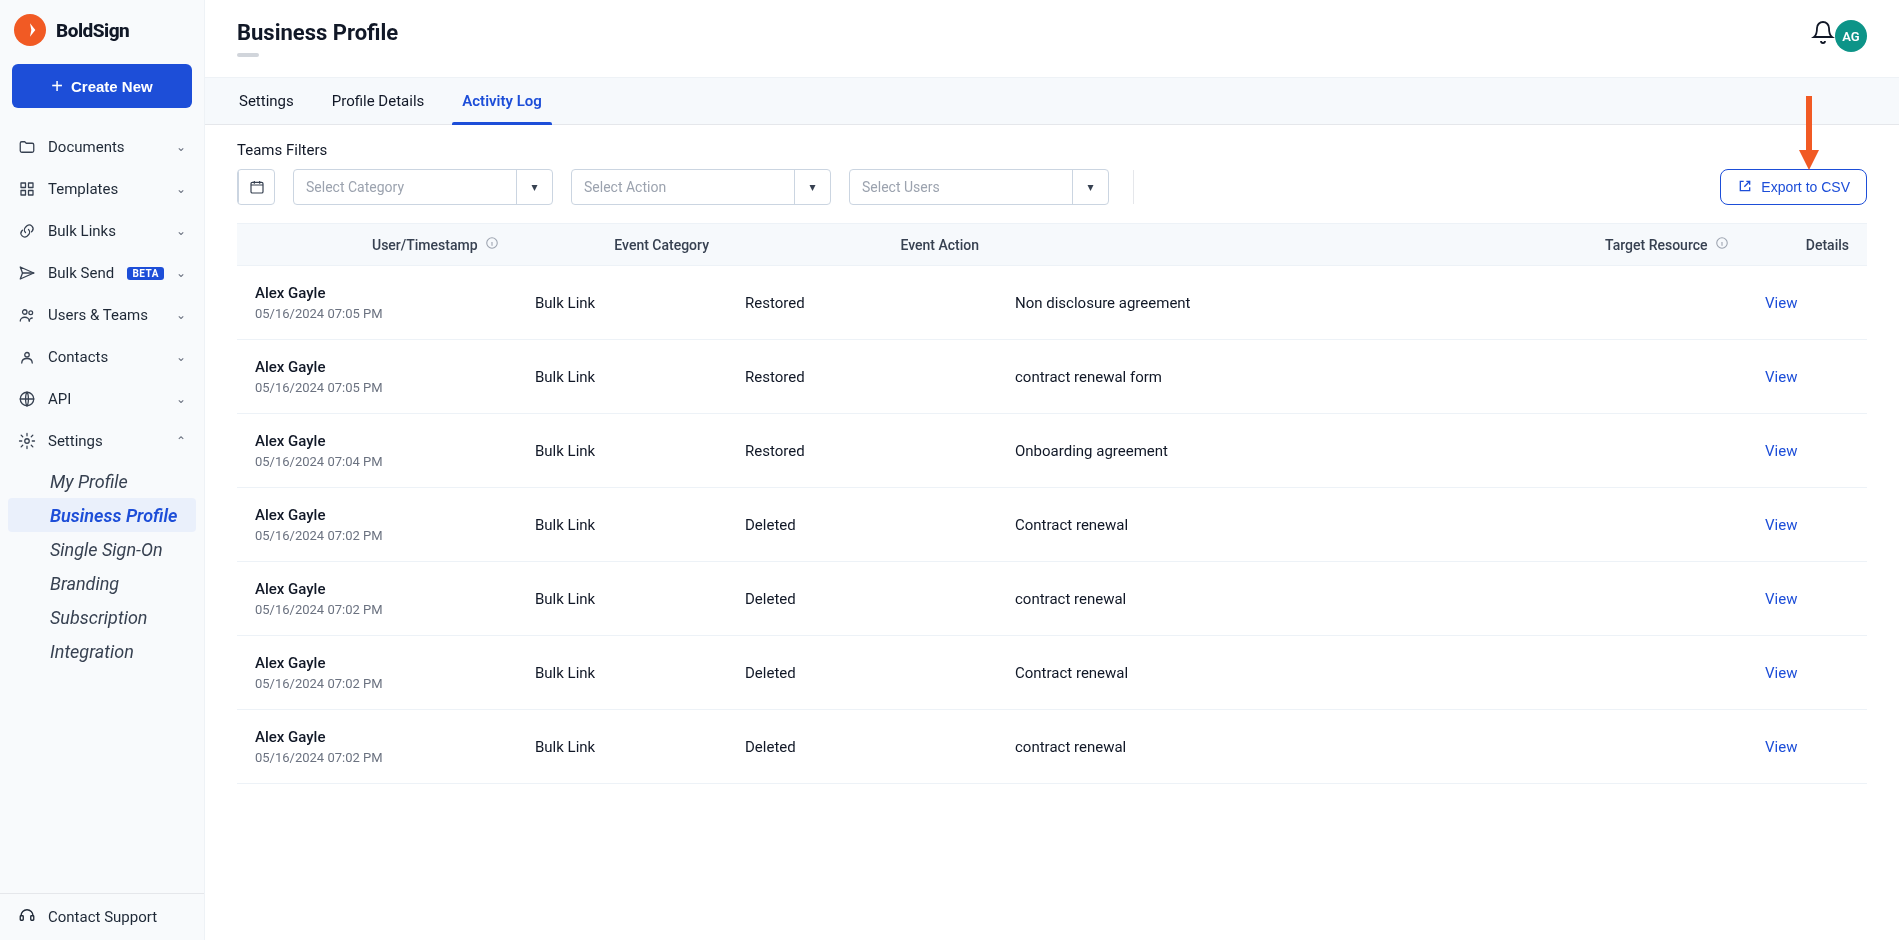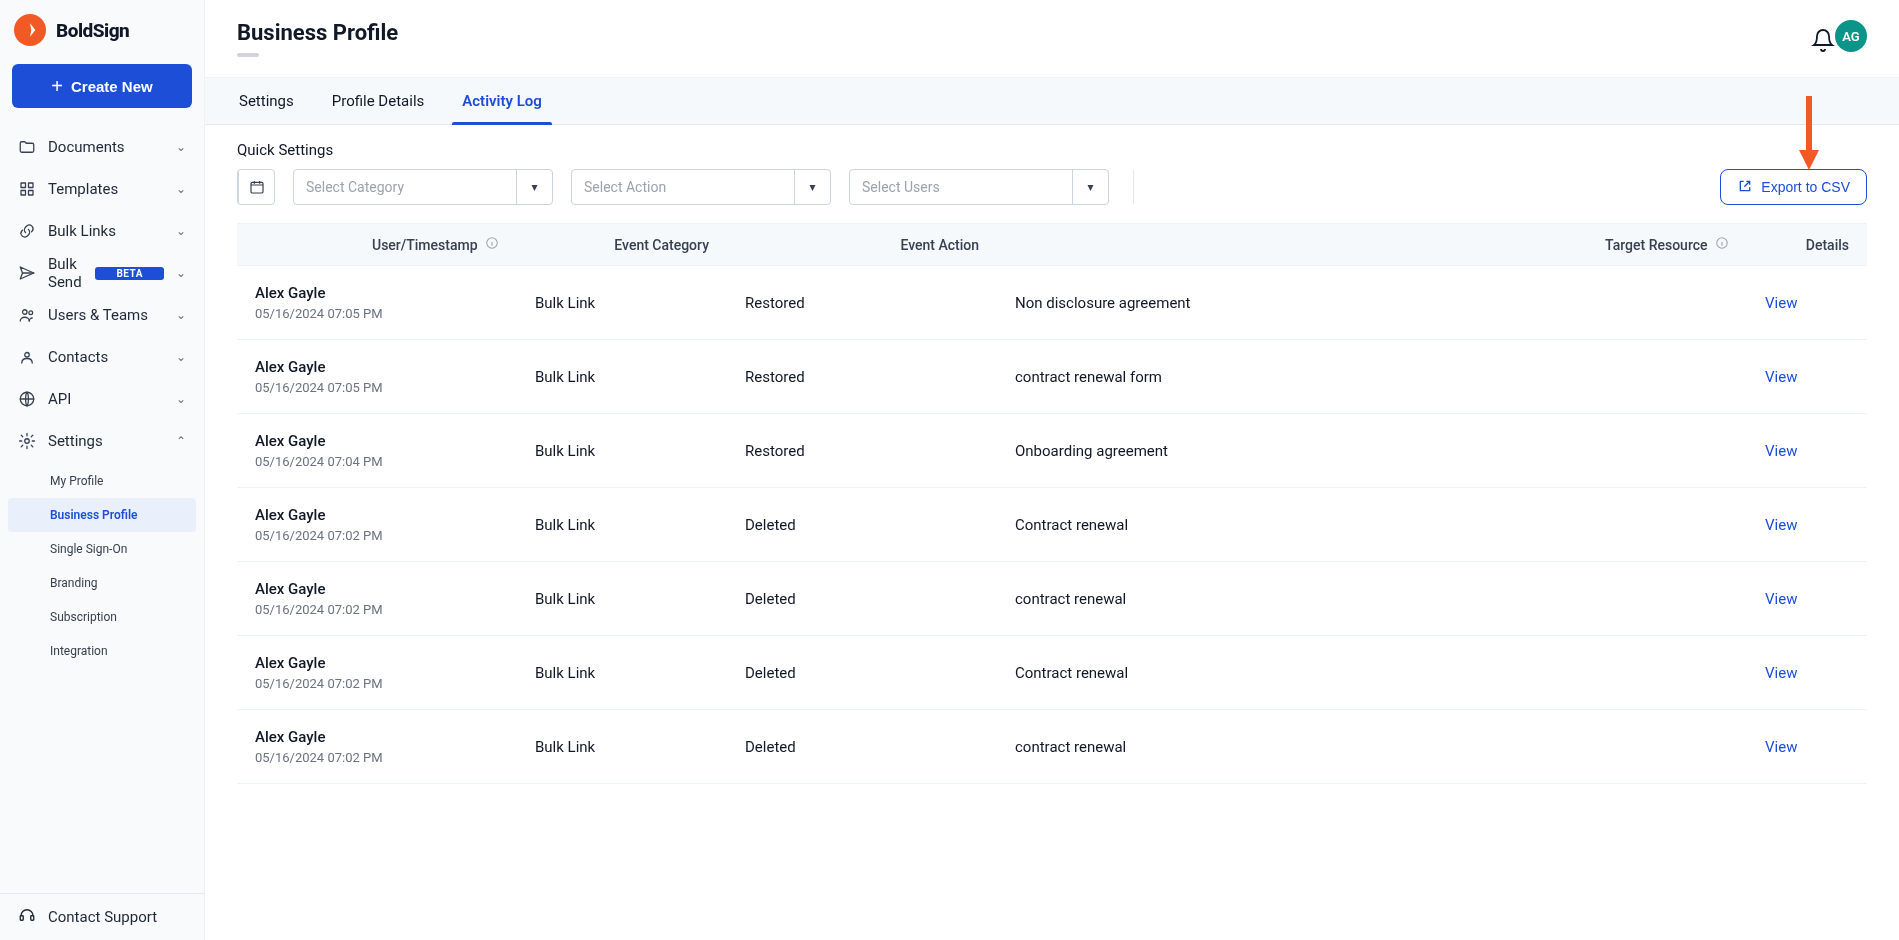--- a/index.html
+++ b/index.html
@@ -11,32 +11,32 @@
   .logo-row { display: flex; align-items: center; gap: 10px; padding: 0 14px 18px 14px; }
   .logo-mark { width: 32px; height: 32px; border-radius: 50%; background: #f15a24; display: flex; align-items: center; justify-content: center; }
   .logo-text { font-size: 19px; font-weight: 800; letter-spacing: -0.5px; }
   .create-btn { margin: 0 12px 18px 12px; height: 44px; background: #1d4ed8; color: #fff; border: none; border-radius: 6px; font-size: 15px; font-weight: 600; display: flex; align-items: center; justify-content: center; gap: 8px; cursor: pointer; }
   .create-btn .plus { font-size: 20px; font-weight: 400; line-height: 1; }
   .nav { flex: 1; overflow-y: auto; padding: 0 8px; }
   .nav-item { display: flex; align-items: center; height: 42px; padding: 0 10px; border-radius: 4px; cursor: pointer; color: #1f2937; font-size: 15px; gap: 12px; position: relative; }
   .nav-item .icon-slot { width: 18px; height: 18px; display: flex; align-items: center; justify-content: center; color: #374151; }
   .nav-item .label { flex: 1; }
   .nav-item .chev { color: #6b7280; font-size: 12px; }
-  .badge-beta { background: #1d4ed8; color: #fff; font-size: 10px; font-weight: 700; padding: 1px 21px; border-radius: 3px; letter-spacing: 0.5px; }
+  .badge-beta { background: #1d4ed8; color: #fff; font-size: 10px; font-weight: 700; padding: 1px 5px; border-radius: 3px; letter-spacing: 0.5px; }
   .nav-sub { margin-top: 2px; }
-  .nav-sub-item { display: flex; align-items: center; height: 34px; padding-left: 42px; font-size: 12px; color: #374151; cursor: pointer; border-radius: 4px; }
+  .nav-sub-item { display: flex; align-items: center; height: 34px; padding-left: 42px; font-size: 18px; color: #374151; cursor: pointer; border-radius: 4px; font-style: italic; }
   .nav-sub-item.active { color: #1d4ed8; font-weight: 600; background: #eaf0fb; }
   .sidebar-footer { border-top: 1px solid #e5e7eb; padding: 12px 18px; display: flex; align-items: center; gap: 12px; color: #1f2937; font-size: 15px; cursor: pointer; }
   
   
   .main { flex: 1; display: flex; flex-direction: column; position: relative; }
   .topbar { display: flex; align-items: flex-start; justify-content: space-between; padding: 20px 32px 0 32px; }
   .page-title { font-size: 22px; font-weight: 700; }
   .title-underline { width: 22px; height: 4px; background: #d1d5db; border-radius: 2px; margin-top: 8px; }
-  .topbar-right { display: flex; align-items: flex-end; }
+  .topbar-right { display: flex; align-items: flex-start; }
   .bell { width: 24px; height: 24px; color: #111827; cursor: pointer; }
   .avatar { width: 32px; height: 32px; border-radius: 50%; background: #0d9488; color: #fff; font-size: 13px; font-weight: 600; display: flex; align-items: center; justify-content: center; cursor: pointer; }
   
   .tabbar { background: #f6f9fc; border-top: 1px solid #eef2f6; border-bottom: 1px solid #e5e7eb; margin-top: 20px; display: flex; gap: 34px; padding: 0 32px; }
   .tab { padding: 14px 2px; font-size: 15px; color: #111827; cursor: pointer; position: relative; }
   .tab.active { color: #1d4ed8; font-weight: 600; }
   .tab.active::after { content: ''; position: absolute; left: -8px; right: -8px; bottom: -1px; height: 3px; background: #1d4ed8; border-radius: 2px 2px 0 0; }
   
   .filters-row { padding: 16px 32px 0 32px; }
   .filters-label { font-size: 15px; color: #111827; margin-bottom: 10px; }
@@ -212,21 +212,21 @@
       </div>
     </div>
 
     <div class="tabbar" id="tabbar">
         <div class="tab">Settings</div>
         <div class="tab">Profile Details</div>
         <div class="tab active">Activity Log</div>
       </div>
 
     <div class="filters-row">
-      <div class="filters-label">Quick Settings</div>
+      <div class="filters-label">Teams Filters</div>
       <div class="filters">
         <div class="input-group">
           <div class="addon">
             <svg width="16" height="16" viewBox="0 0 24 24" fill="none" stroke="currentColor" stroke-width="1.8">
                 <rect x="3" y="5" width="18" height="16" rx="2"></rect>
                 <path d="M3 9h18"></path>
                 <path d="M8 3v4M16 3v4"></path>
               </svg>
           </div>
         </div>

